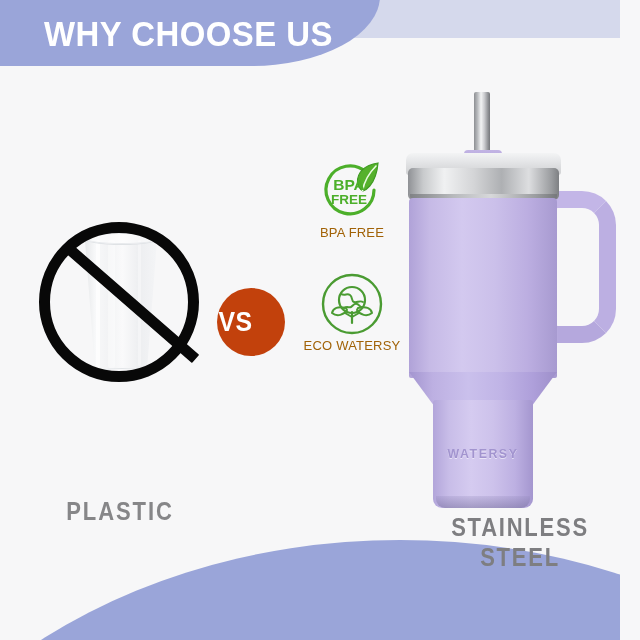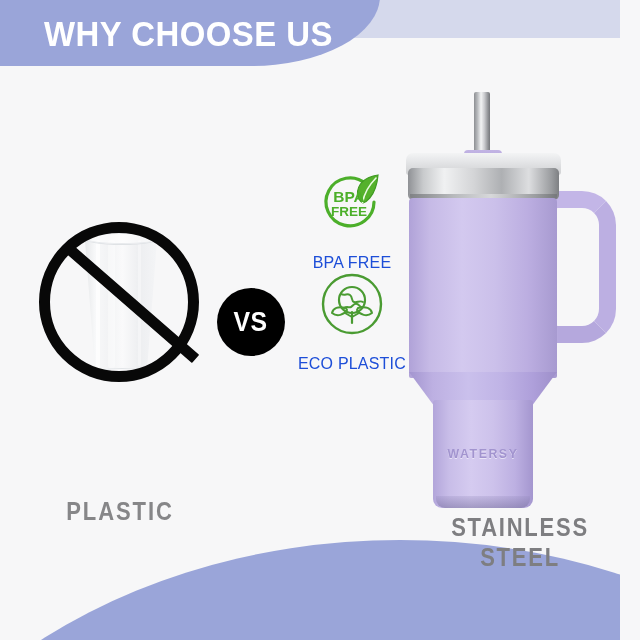--- a/index.html
+++ b/index.html
@@ -159,24 +159,24 @@
   }
 
   
   .vs-badge {
     position: absolute;
     left: 217px;
     top: 288px;
     width: 68px;
     height: 68px;
     border-radius: 50%;
-    background: #000000;
+    background: #c2410c;
     display: flex;
     align-items: center;
-    justify-content: center;
+    justify-content: flex-start;
   }
   .vs-badge span {
     font-size: 27px;
     font-weight: 700;
     color: #ffffff;
     letter-spacing: 0.5px;
     transform: scaleX(0.92);
   }
 
   
@@ -185,27 +185,27 @@
     width: 150px;
     text-align: center;
   }
   .feature .ring {
     width: 64px;
     height: 64px;
     margin: 0 auto;
     position: relative;
   }
   .feature .cap {
-    margin-top: 19px;
-    font-size: 16px;
-    color: #1d4ed8;
+    margin-top: 2px;
+    font-size: 13px;
+    color: #a16207;
     letter-spacing: 0.2px;
     white-space: nowrap;
   }
-  #feat-bpa   { left: 277px; top: 171px; }
+  #feat-bpa   { left: 277px; top: 159px; }
   #feat-eco   { left: 277px; top: 272px; }
   #feat-ntx   { left: 277px; top: 372px; }
 
   
   .tumbler {
     position: absolute;
     left: 384px;
     top: 88px;
     width: 230px;
     height: 420px;
@@ -396,21 +396,21 @@
         <circle cx="32" cy="32" r="29" fill="none" stroke="#4a9b32" stroke-width="2.4"></circle>
         <circle cx="32" cy="28" r="13" fill="none" stroke="#4a9b32" stroke-width="2.2"></circle>
         <path d="M21 22 C25 24 27 21 30 23 C33 25 31 29 34 30 C37 31 40 28 43 30" fill="none" stroke="#4a9b32" stroke-width="2" stroke-linecap="round"></path>
         <path d="M24 36 C27 34 29 36 31 35 C33 34 34 31 37 32 C40 33 40 36 43 35" fill="none" stroke="#4a9b32" stroke-width="2" stroke-linecap="round"></path>
         <path d="M26 36 C18 34 13 36 12 41 C17 45 24 43 27 38 Z" fill="none" stroke="#4a9b32" stroke-width="2" stroke-linejoin="round"></path>
         <path d="M38 36 C46 34 51 36 52 41 C47 45 40 43 37 38 Z" fill="none" stroke="#4a9b32" stroke-width="2" stroke-linejoin="round"></path>
         <path d="M32 40 L32 51" fill="none" stroke="#4a9b32" stroke-width="2.2" stroke-linecap="round"></path>
         <path d="M32 45 L25 41 M32 45 L39 41" fill="none" stroke="#4a9b32" stroke-width="2" stroke-linecap="round"></path>
       </svg>
     </div>
-    <div class="cap">ECO PLASTIC</div>
+    <div class="cap">ECO WATERSY</div>
   </div>
 
 
   <div class="tumbler">
     <div class="handle-outer"></div>
     <div class="handle-join-top"></div>
     <div class="handle-join-bot"></div>
     <div class="straw"></div>
     <div class="straw-collar"></div>
     <div class="lid-top"></div>

